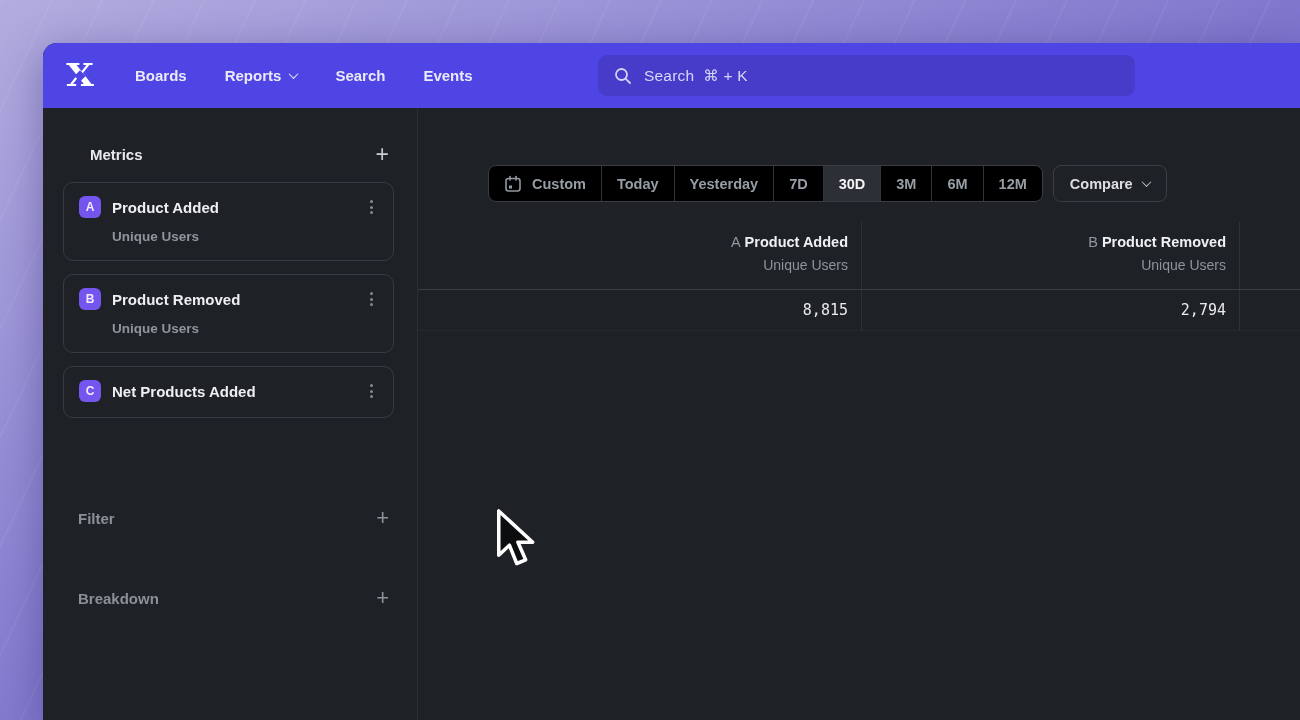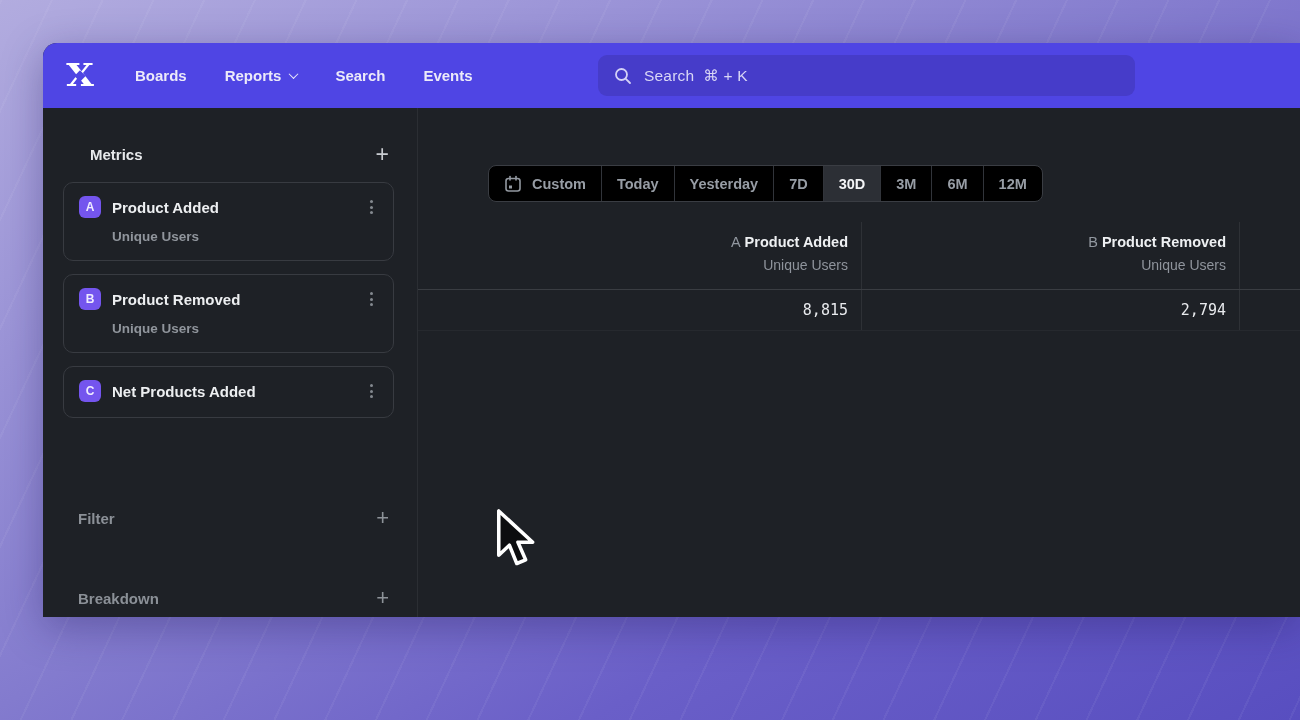--- a/index.html
+++ b/index.html
@@ -7,21 +7,21 @@
   body {
     font-family:"Liberation Sans", sans-serif;
     position:relative;
     background:
       repeating-linear-gradient(115deg, rgba(255,255,255,0.05) 0 2px, rgba(255,255,255,0) 2px 46px),
       linear-gradient(150deg, #b2acdf 0%, #9d96d8 22%, #837bce 48%, #6a5fc8 72%, #584ec0 100%);
   }
 
   
   .window {
-    position:absolute; left:43px; top:43px; width:1257px; height:574px;
+    position:absolute; left:43px; top:43px; width:1257px; height:677px;
     background:#1e2126; border-top-left-radius:14px; overflow:hidden;
     display:flex; flex-direction:column;
     box-shadow:0 10px 40px rgba(30,20,90,0.35);
   }
 
   
   .navbar { height:65px; background:#4f45e4; display:flex; align-items:center;
     padding:0 24px 0 19px; position:relative; flex-shrink:0; }
   .logo { width:36px; height:36px; margin-right:37px; position:relative;
     display:flex; align-items:center; justify-content:center; }
@@ -232,20 +232,24 @@
           <div class="segment">
               <span>3M</span>
             </div>
           <div class="segment">
               <span>6M</span>
             </div>
           <div class="segment">
               <span>12M</span>
             </div>
         </div>
+        <div class="compare-btn">
+          <span>Compare</span>
+          <span class="chev"></span>
+        </div>
       </div>
 
       <div class="results">
         <div class="hrow">
           <div class="hcell cell-a">
             <div class="hname">
               <span class="pfx">A</span><span class="nm">Product Added</span>
             </div>
             <div class="hsub">Unique Users</div>
           </div>

